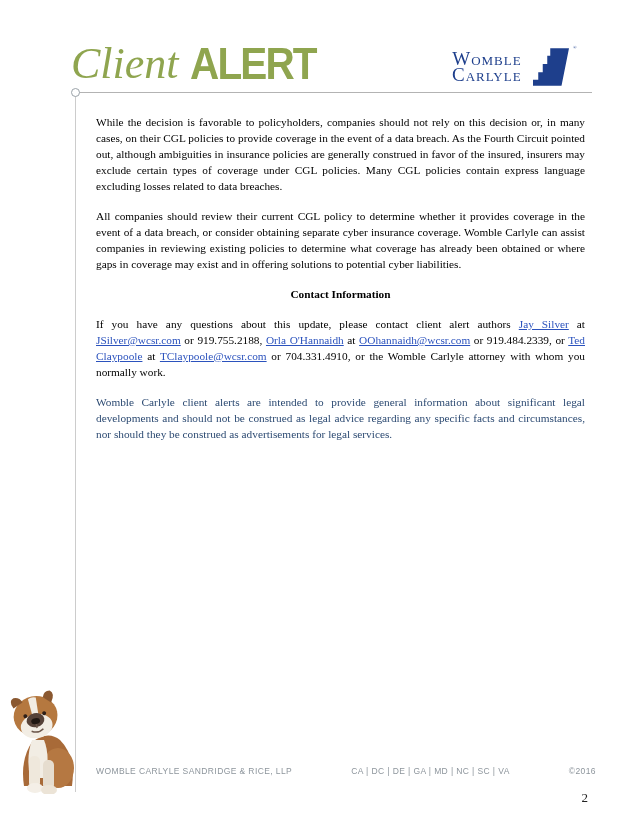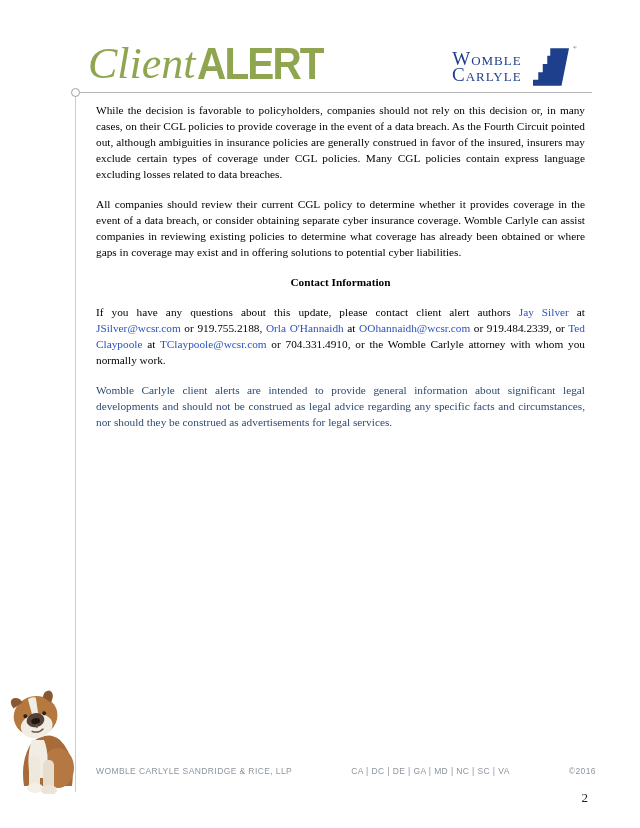--- a/index.html
+++ b/index.html
@@ -1,43 +1,43 @@
 <!DOCTYPE html>
 <html><head>
 <meta charset="utf-8">
 <style>
   html,body{margin:0;padding:0;}
   body{width:640px;height:828px;position:relative;background:#ffffff;overflow:hidden;
        font-family:"Liberation Serif",serif;}
 
   
-  .masthead{position:absolute;left:88px;top:38px;display:flex;align-items:center;gap:1px;}
+  .masthead{position:absolute;left:71px;top:38px;display:flex;align-items:center;gap:11px;}
   .title-italic{font-family:"Liberation Serif",serif;font-style:italic;font-size:44px;
                 color:#8fa54f;letter-spacing:0px;}
   .title-bold{font-family:"Liberation Sans",sans-serif;font-weight:700;font-size:44px;
               color:#8fa54f;letter-spacing:-2px;transform:scaleX(.92);transform-origin:left bottom;display:inline-block;}
 
   .logo{position:absolute;left:452px;top:44px;display:flex;align-items:center;gap:5px;justify-content:center;}
   .logo-text{display:flex;flex-direction:column;align-items:flex-end;line-height:16px;
              font-family:"Liberation Serif",serif;font-variant:small-caps;color:#1e3f8c;
              font-size:19px;letter-spacing:1px;}
   .logo-reg{font-size:5px;color:#1e3f8c;vertical-align:top;position:relative;top:-20px;left:-1px;}
 
   
   .h-rule{position:absolute;left:75px;top:92px;width:517px;height:1px;background:#b3b3b3;}
   .v-rule{position:absolute;left:75px;top:92px;width:1px;height:700px;background:#cccccc;}
   .anchor-dot{position:absolute;left:71px;top:88px;width:7px;height:7px;border:1px solid #9aa2a8;
               border-radius:50%;background:#fff;z-index:2;}
 
   
   .copy{position:absolute;left:96px;top:102px;width:489px;font-size:11.3px;line-height:16px;
         color:#000;text-align:justify;}
-  .copy p{margin:0 0 14px 0;}
+  .copy p{margin:12px 0 14px 0;}
   .heading{font-weight:700;text-align:center;}
-  .doclink{color:#2b52bd;cursor:pointer;}
+  .doclink{color:#2b52bd;text-decoration:underline;cursor:pointer;}
   .divider{color:#55687d;letter-spacing:0;margin:0 0 14px 0;text-align:left;}
   .disclaimer{color:#2c4a72;}
 
   
   .footer-row{position:absolute;left:96px;top:766px;width:500px;display:flex;
               justify-content:space-between;align-items:flex-end;
               font-family:"Liberation Sans",sans-serif;font-size:8.5px;letter-spacing:.4px;
               color:#8d959c;white-space:nowrap;}
   .page-num{position:absolute;right:52px;top:790px;font-family:"Liberation Serif",serif;
             font-size:13px;color:#222;}

